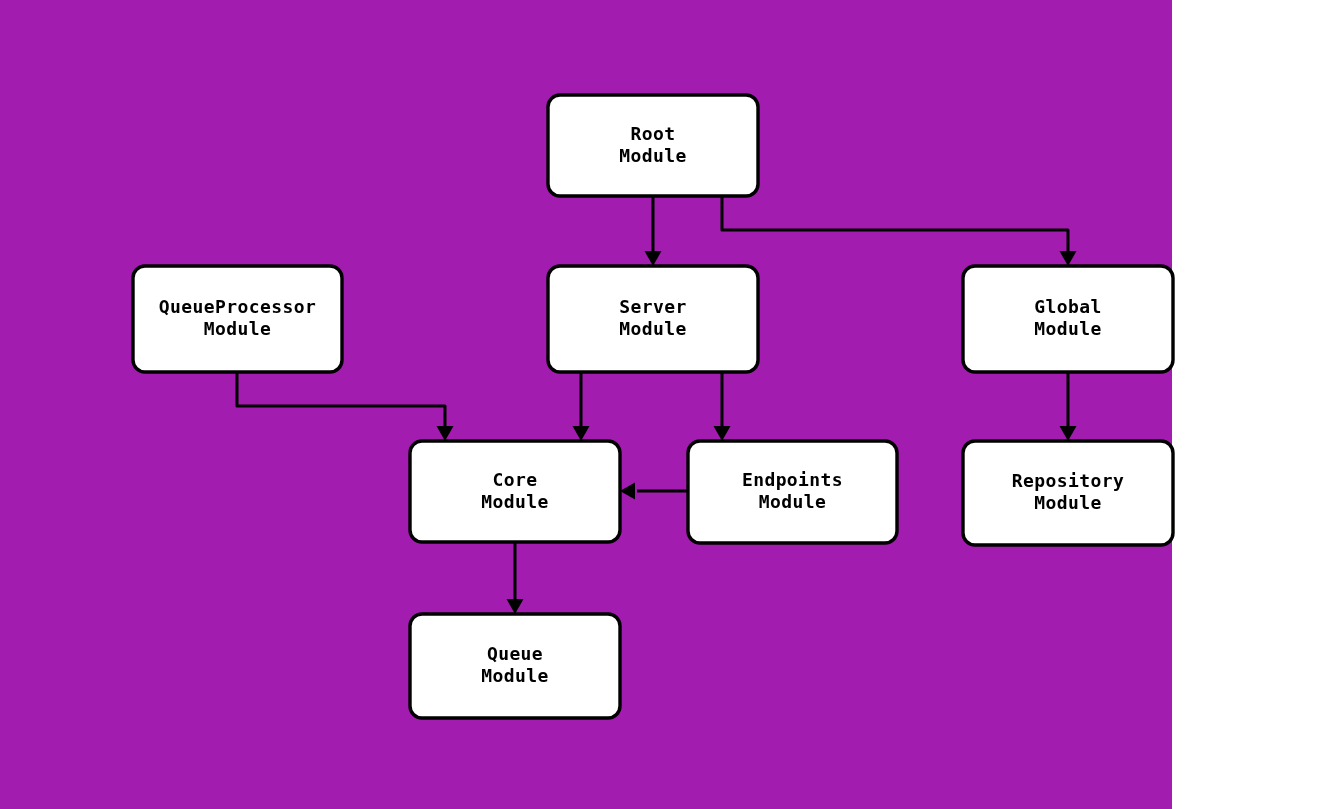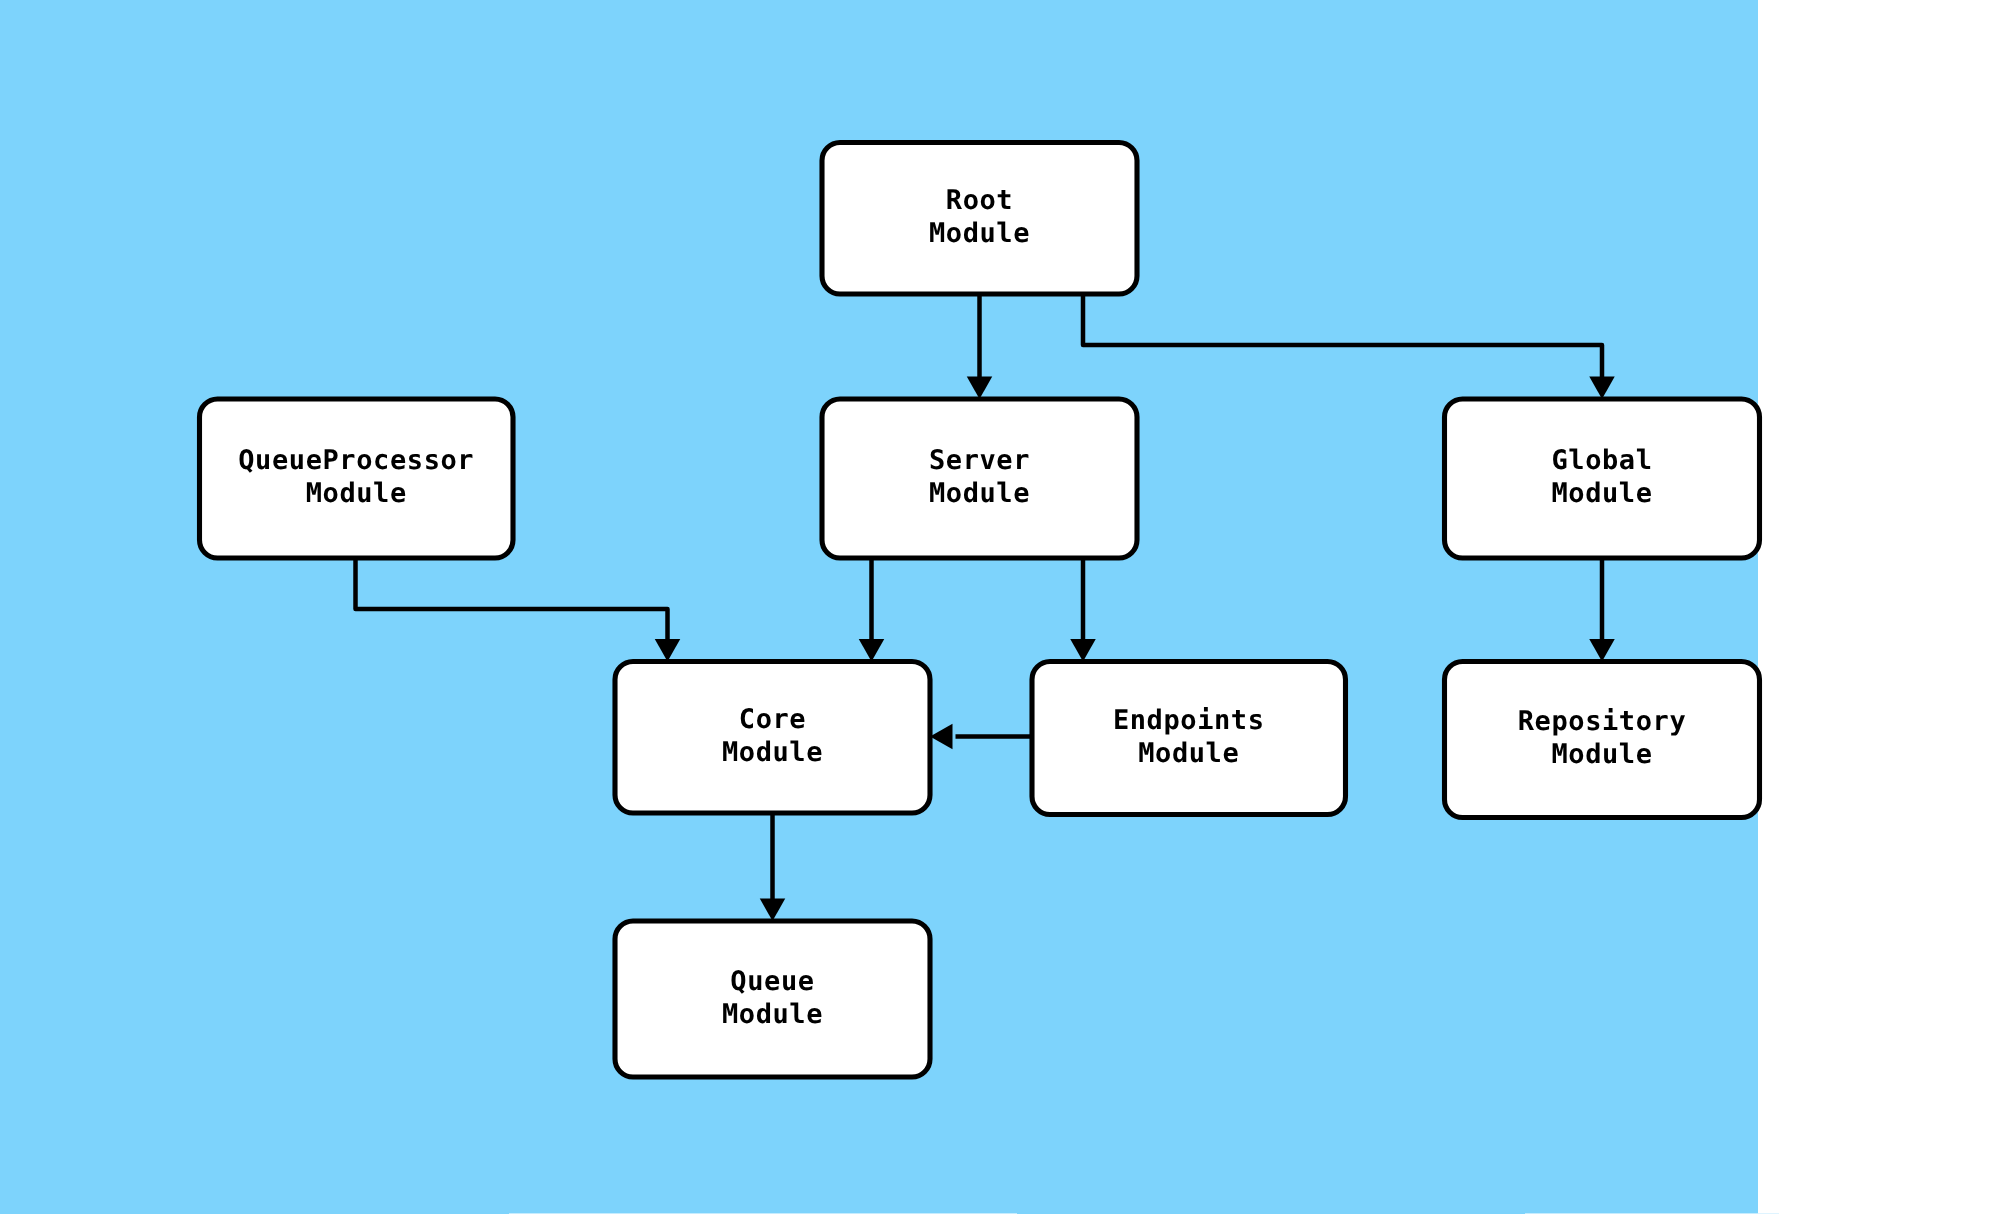--- a/index.html
+++ b/index.html
@@ -10,21 +10,21 @@
   body {
     width: 1337px;
     height: 809px;
     font-family: "DejaVu Sans Mono", "Liberation Mono", monospace;
     overflow: hidden;
   }
   #diagram-root {
     position: relative;
     width: 1172px;
     height: 809px;
-    background: #7dd3fc;
+    background: #a21caf;
   }
   svg#graph {
     position: absolute;
     top: 0;
     left: 0;
     width: 1337px;
     height: 809px;
     display: block;
   }
   .node-rect {

